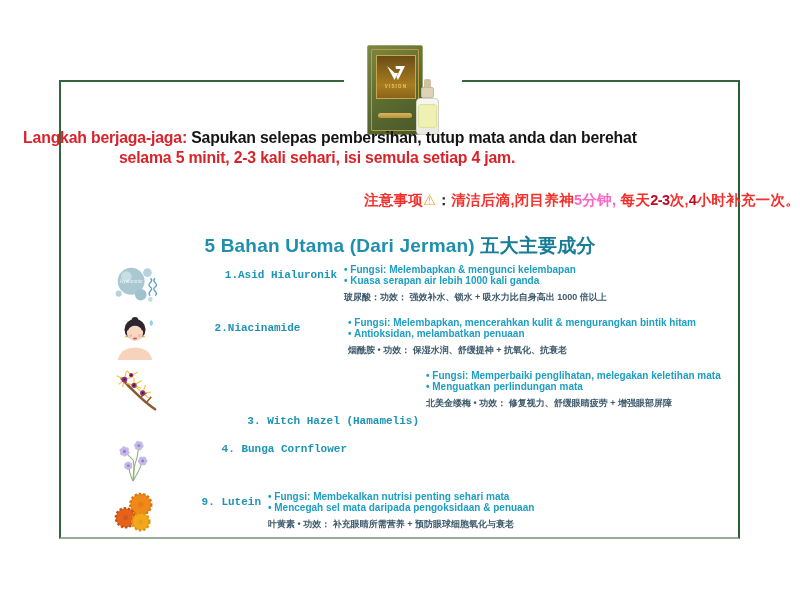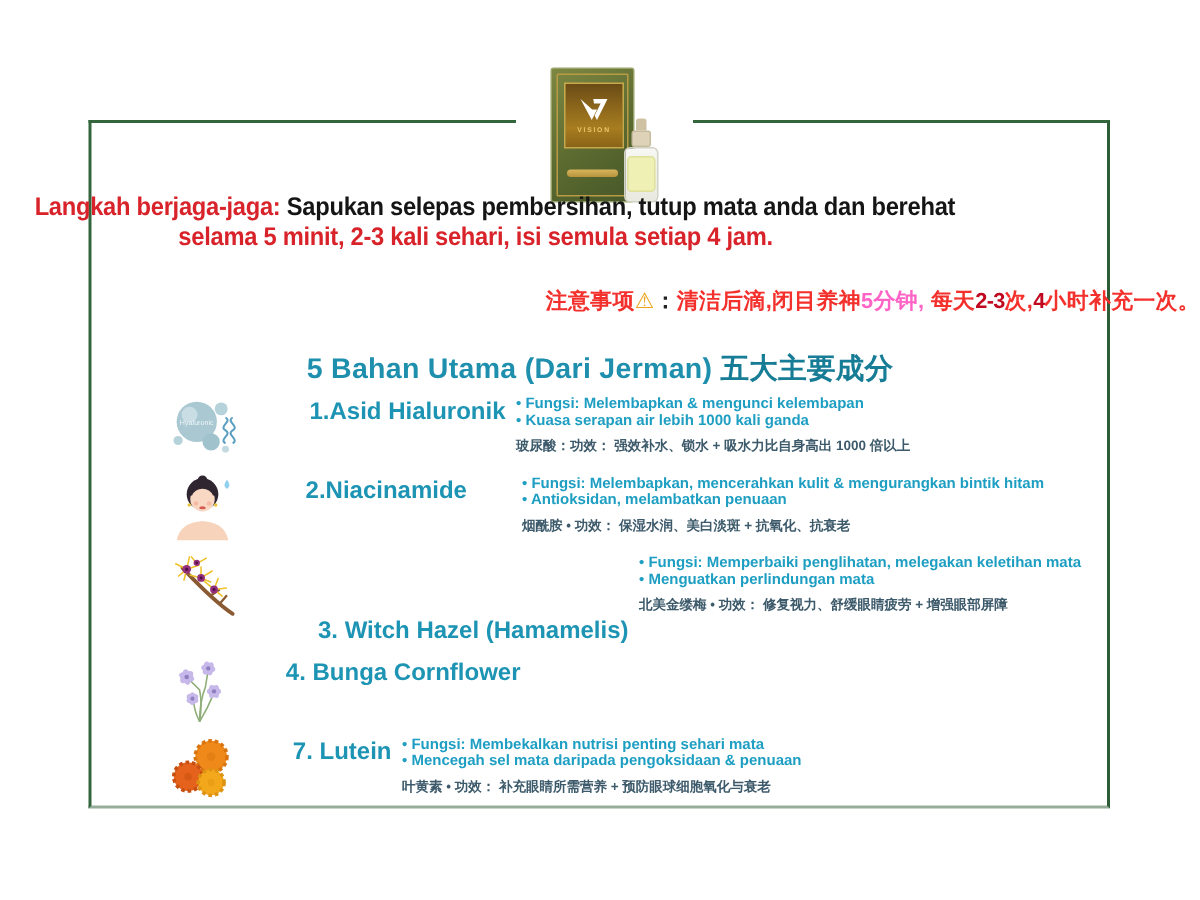--- a/index.html
+++ b/index.html
@@ -77,21 +77,21 @@
   }
   .title-latin{color:#1f8fae;}
   .title-cn{color:#177c96;}
   
   .rows{position:absolute;top:263px;left:112px;width:570px;z-index:4;}
   .row{display:flex;align-items:flex-start;margin-bottom:7px;min-height:46px;}
   .icon-cell{width:62px;flex:none;height:46px;display:flex;align-items:center;}
   .icon-cell svg{width:46px;height:46px;}
   .name-cell{
     flex:none;text-align:right;padding-right:7px;color:#1d94b4;font-weight:bold;
-    font-size:16px;line-height:18px;padding-top:3px;white-space:nowrap;box-sizing:border-box;
+    font-size:11px;line-height:18px;padding-top:3px;white-space:nowrap;box-sizing:border-box;font-family:Liberation Mono, monospace;
   }
   .row:nth-child(1) .name-cell{width:170px;}
   .row:nth-child(2) .name-cell{width:174px;text-align:center;}
   .row:nth-child(3) .name-cell{width:252px;margin-top:40px;}
   .row:nth-child(4) .name-cell{width:180px;}
   .row:nth-child(5) .name-cell{width:94px;}
   .info-cell{flex:1;padding-top:1px;}
   .bullet{
     font-size:10px;line-height:11px;font-weight:bold;color:#1d9ec2;white-space:nowrap;
   }
@@ -177,21 +177,21 @@
  <ellipse cx="24" cy="23.5" rx="2.2" ry="1.1" fill="#d65a52"></ellipse>
  <path d="M41 4 q3.5 4 0 6.5 q-3.5-2.5 0-6.5 z" fill="#8fd0ee"></path>
 </svg>
       </div>
     <div class="name-cell">2.Niacinamide</div>
     <div class="info-cell">
       <div class="bullets">
           <div class="bullet">Fungsi: Melembapkan, mencerahkan kulit &amp; mengurangkan bintik hitam</div>
           <div class="bullet">Antioksidan, melambatkan penuaan</div>
         </div>
-      <div class="desc">烟酰胺 • 功效： 保湿水润、美白淡斑 + 抗氧化、抗衰老</div>
+      <div class="desc">烟酰胺 • 功效： 保湿水润、舒缓提神 + 抗氧化、抗衰老</div>
     </div>
   </div>
 
   <div class="row">
     <div class="icon-cell">
         <svg viewBox="0 0 48 48">
  <path d="M45 42 C36 36 26 27 10 10" stroke="#8a5a32" stroke-width="2.6" fill="none" stroke-linecap="round"></path>
  <path d="M30 29 l6-4 M22 22 l-6-5 M36 35 l5-6" stroke="#8a5a32" stroke-width="1.6" fill="none"></path>
  <g stroke="#f0c22a" stroke-width="1.1" fill="none">
   <path d="M13 11 l-8-4 M13 11 l-6 5 M13 11 l2-9 M13 11 l9-3 M13 11 l-2 8"></path>
@@ -266,21 +266,21 @@
  <circle cx="30" cy="15" r="11" fill="none" stroke="#d9740f" stroke-width="2.5" stroke-dasharray="2.5 2"></circle>
  <circle cx="14" cy="29" r="10" fill="#e4621c"></circle>
  <circle cx="14" cy="29" r="10" fill="none" stroke="#c84f12" stroke-width="2.5" stroke-dasharray="2.5 2"></circle>
  <circle cx="30" cy="33" r="9" fill="#f3a81c"></circle>
  <circle cx="30" cy="33" r="9" fill="none" stroke="#dd9212" stroke-width="2.5" stroke-dasharray="2.5 2"></circle>
  <circle cx="30" cy="15" r="3" fill="#e07a12" opacity="0.7"></circle>
  <circle cx="14" cy="29" r="2.6" fill="#cf5410" opacity="0.7"></circle>
  <circle cx="30" cy="33" r="2.4" fill="#e39a12" opacity="0.7"></circle>
 </svg>
       </div>
-    <div class="name-cell">7. Lutein</div>
+    <div class="name-cell">9. Lutein</div>
     <div class="info-cell">
       <div class="bullets">
           <div class="bullet">Fungsi: Membekalkan nutrisi penting sehari mata</div>
           <div class="bullet">Mencegah sel mata daripada pengoksidaan &amp; penuaan</div>
         </div>
       <div class="desc">叶黄素 • 功效： 补充眼睛所需营养 + 预防眼球细胞氧化与衰老</div>
     </div>
   </div>
 </div>
 

